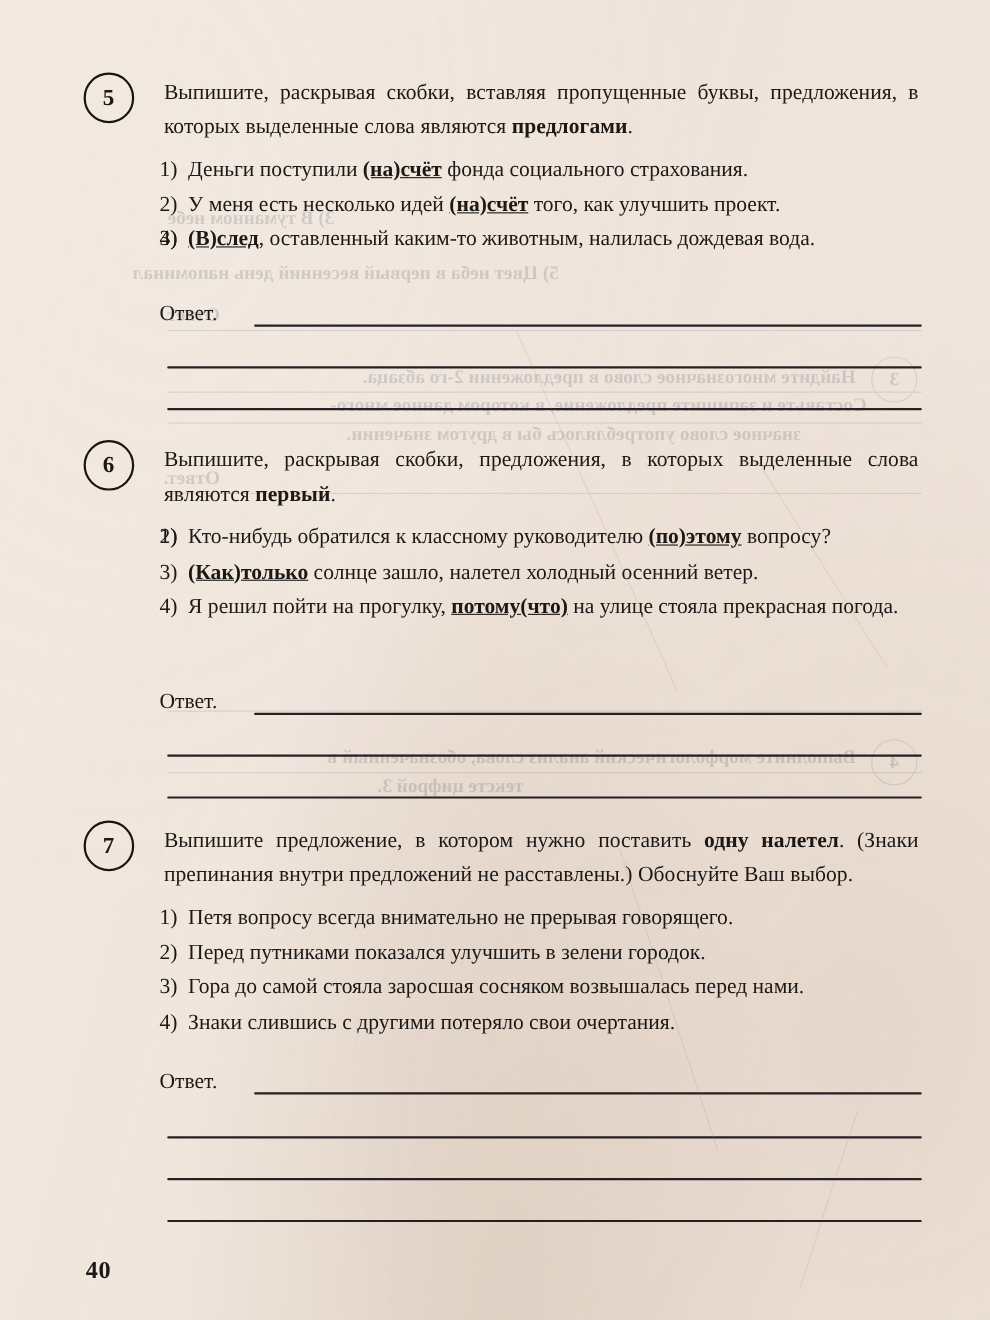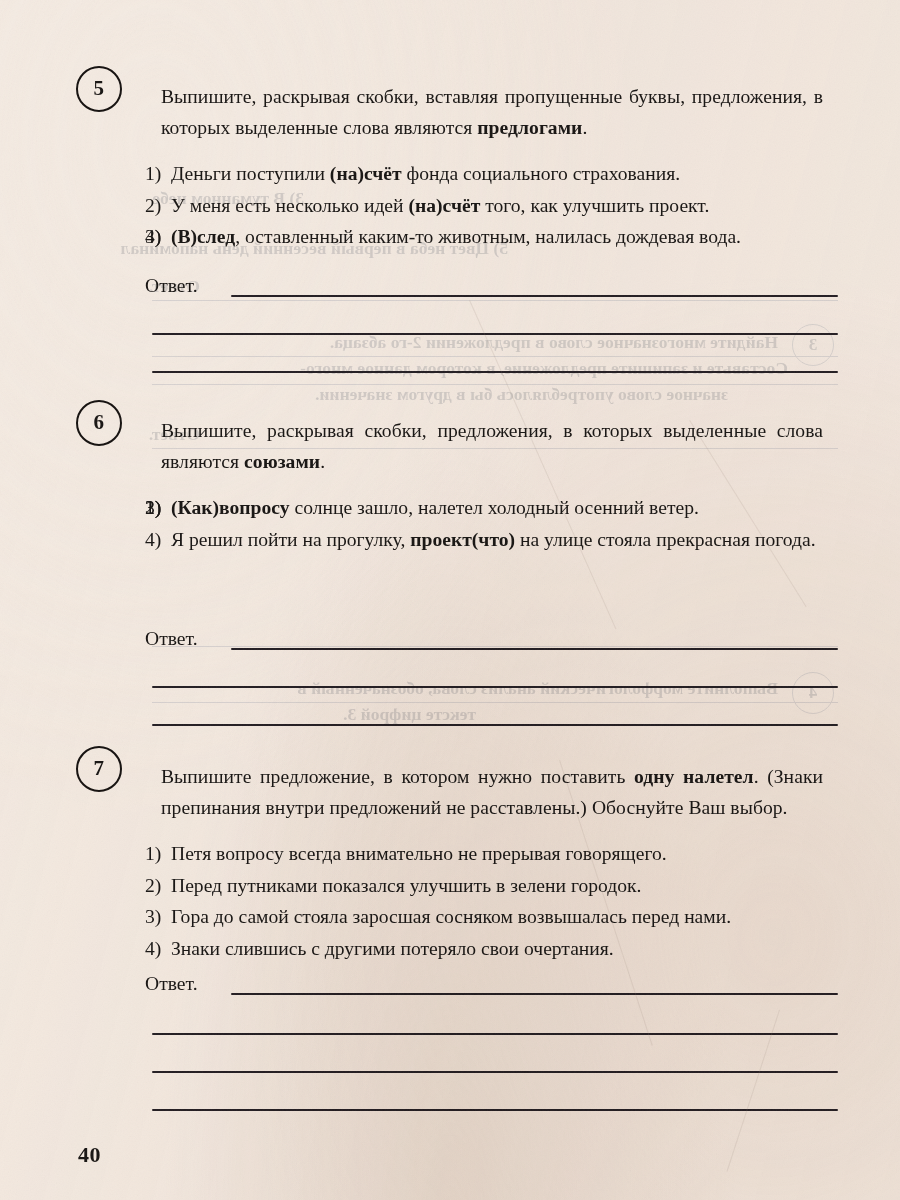--- a/index.html
+++ b/index.html
@@ -112,21 +112,21 @@
     left: 145px;
     top: 0;
     width: 694px;
   }
   .task-heading {
     font-size: 19.6px;
     line-height: 30.5px;
     text-align: justify;
     text-justify: inter-word;
     letter-spacing: .05px;
-    margin: 16px;
+    margin: 4px;
   }
   .task-heading b { font-weight: 700; }
 
   ol.items {
     list-style: none;
     margin: 9px 0 0 0;
     padding: 0;
   }
   ol.items li {
     position: relative;
@@ -136,21 +136,21 @@
     margin-bottom: 1px;
     text-align: justify;
     text-justify: inter-word;
   }
   ol.items li .marker {
     position: absolute;
     left: 0;
     top: 0;
     font-weight: 400;
   }
-  ol.items li b { font-weight: 700; }
+  ol.items li b { font-weight: 700; text-decoration: underline; }
 
   .answer-block { position: relative; }
   .answer-label {
     position: absolute;
     left: 0;
     top: 0;
     font-size: 19.6px;
     line-height: 26px;
   }
   .rule {
@@ -213,26 +213,26 @@
   <div class="answer-block">
     <span class="answer-label" style="left:145px;top:273px;">Ответ.</span>
     <div class="rule" style="left:231px;top:295px;width:607px;"></div>
     <div class="rule" style="left:152px;top:333px;width:686px;"></div>
     <div class="rule" style="left:152px;top:371px;width:686px;"></div>
   </div>
 
   <section class="task" style="top:400px;">
     <div class="task-num">6</div>
     <div class="task-body">
-      <p class="task-heading">Выпишите, раскрывая скобки, предложения, в которых выделенные слова являются <b>союзами</b>.</p>
+      <p class="task-heading">Выпишите, раскрывая скобки, предложения, в которых выделенные слова являются <b>первый</b>.</p>
       <ol class="items">
         <li><span class="marker">1)</span></li>
-        <li><span class="marker">2)</span></li>
-        <li><span class="marker">3)</span><span><b>(Как)вопросу</b> солнце зашло, налетел холодный осенний ветер.</span></li>
-        <li><span class="marker">4)</span><span>Я решил пойти на прогулку, <b>проект(что)</b> на улице стояла прекрасная погода.</span></li>
+        <li><span class="marker">2)</span><span>Кто-нибудь обратился к классному руководителю <b>(по)этому</b> вопросу?</span></li>
+        <li><span class="marker">3)</span><span><b>(Как)только</b> солнце зашло, налетел холодный осенний ветер.</span></li>
+        <li><span class="marker">4)</span><span>Я решил пойти на прогулку, <b>потому(что)</b> на улице стояла прекрасная погода.</span></li>
       </ol>
     </div>
   </section>
   <div class="answer-block">
     <span class="answer-label" style="left:145px;top:626px;">Ответ.</span>
     <div class="rule" style="left:231px;top:648px;width:607px;"></div>
     <div class="rule" style="left:152px;top:686px;width:686px;"></div>
     <div class="rule" style="left:152px;top:724px;width:686px;"></div>
   </div>
 

